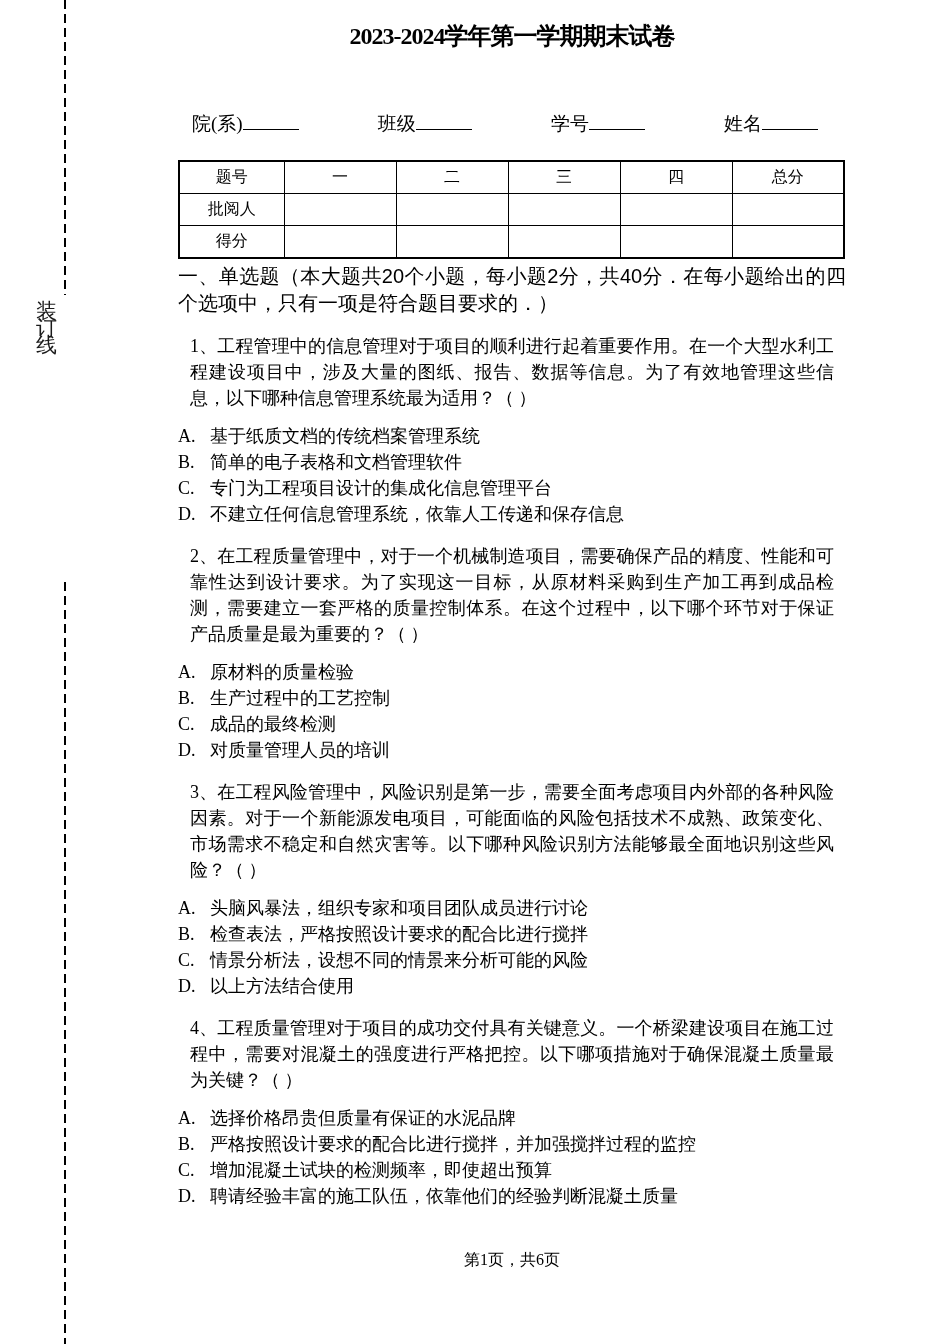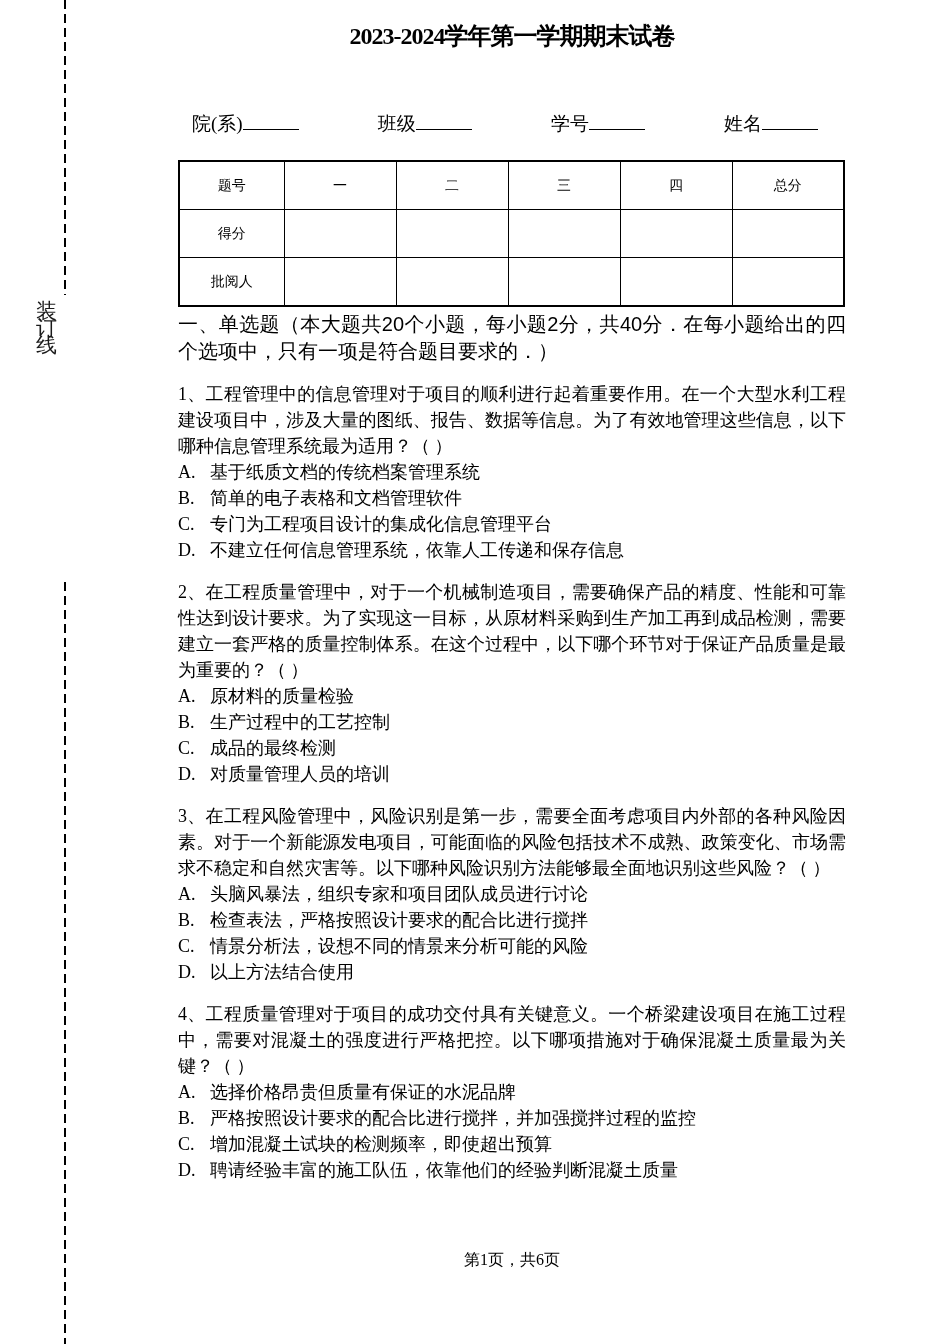--- a/index.html
+++ b/index.html
@@ -76,41 +76,41 @@
   .score-table {
     margin-top: 22px;
     width: 667px;
     border-collapse: collapse;
     table-layout: fixed;
     border: 2px solid #000;
   }
   .score-table td {
     border: 1px solid #000;
     height: 23px;
-    padding: 12px;
+    padding: 4px;
     text-align: center;
     vertical-align: middle;
-    font-size: 14px;
+    font-size: 16px;
   }
   .score-table col.first { width: 105px; }
   .section-heading {
     margin: 4px 0 12px 0;
     font-family: "Liberation Sans", sans-serif;
     font-weight: normal;
     font-size: 20px;
     line-height: 27px;
     text-align: justify;
   }
   .question {
     margin-top: 16px;
     font-size: 18px;
     line-height: 26px;
   }
   .question:first-of-type { margin-top: 2px; }
-  .stem { margin: 0; text-align: justify; }
+  .stem { margin: 12px; text-align: justify; }
   .option { display: flex; }
   .opt-letter { flex: none; width: 32px; }
   .opt-text { flex: 1; }
   .footer {
     position: absolute;
     top: 1250px;
     left: 178px;
     width: 668px;
     text-align: center;
     font-size: 16px;
@@ -149,29 +149,29 @@
       <tbody>
           <tr>
         <td>题号</td>
         <td>一</td>
         <td>二</td>
         <td>三</td>
         <td>四</td>
         <td>总分</td>
       </tr>
       <tr>
-        <td>得分</td>
+        <td>批阅人</td>
         <td></td>
         <td></td>
         <td></td>
         <td></td>
         <td></td>
       </tr>
       <tr>
-        <td>批阅人</td>
+        <td>得分</td>
         <td></td>
         <td></td>
         <td></td>
         <td></td>
         <td></td>
       </tr>
     </tbody>
       </table>
 
     <p class="section-heading">一、单选题（本大题共20个小题，每小题2分，共40分．在每小题给出的四个选项中，只有一项是符合题目要求的．）</p>

